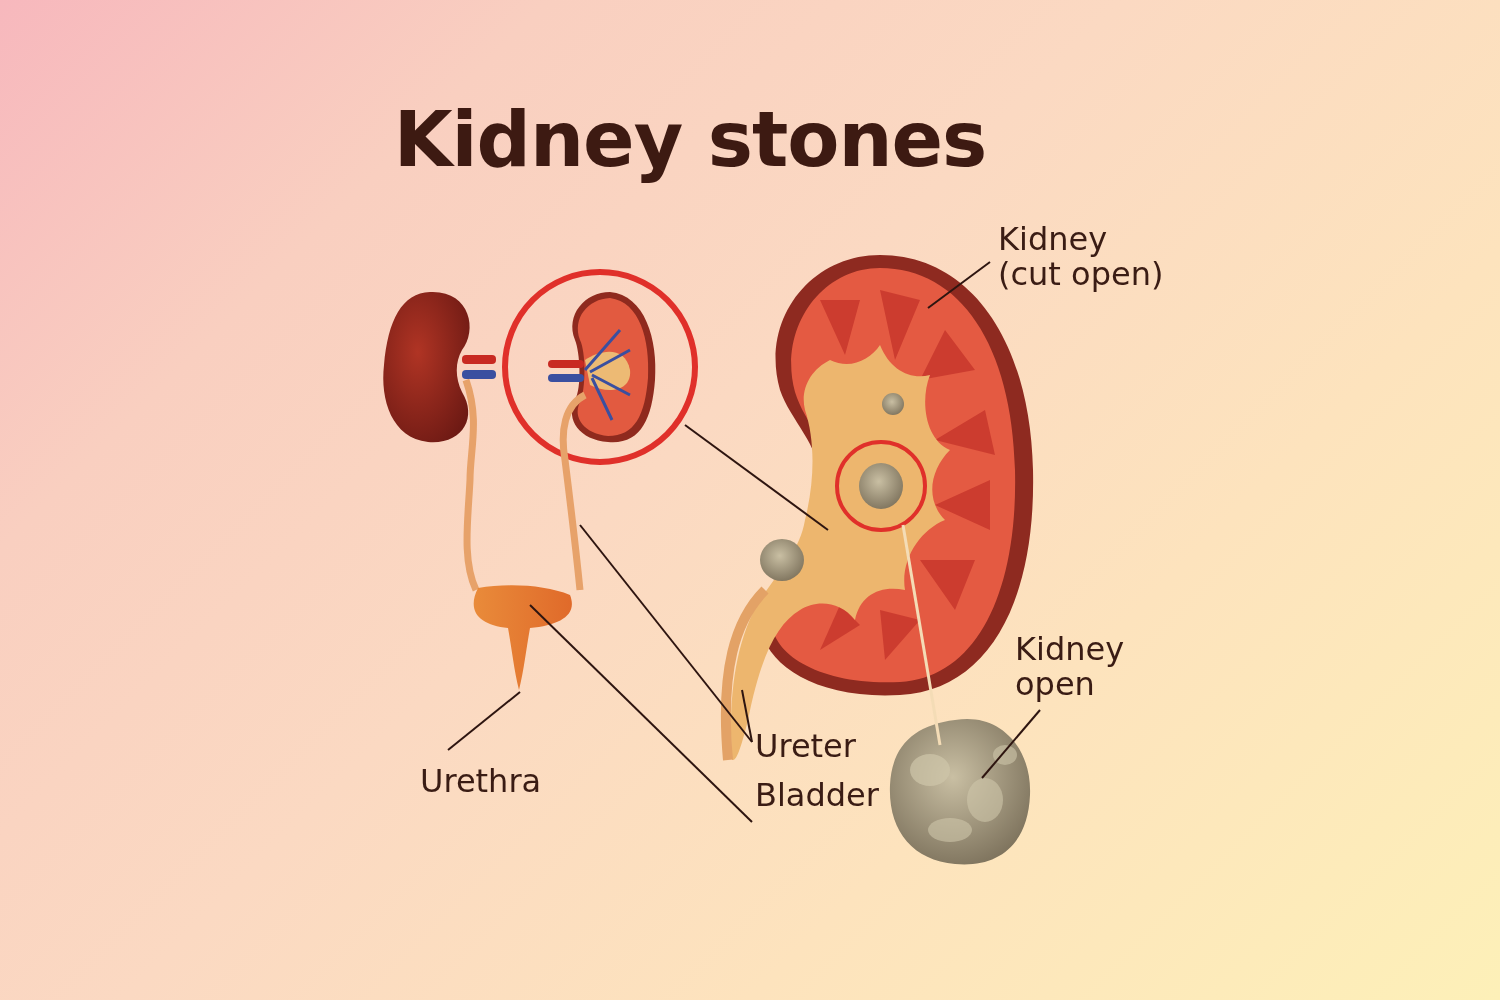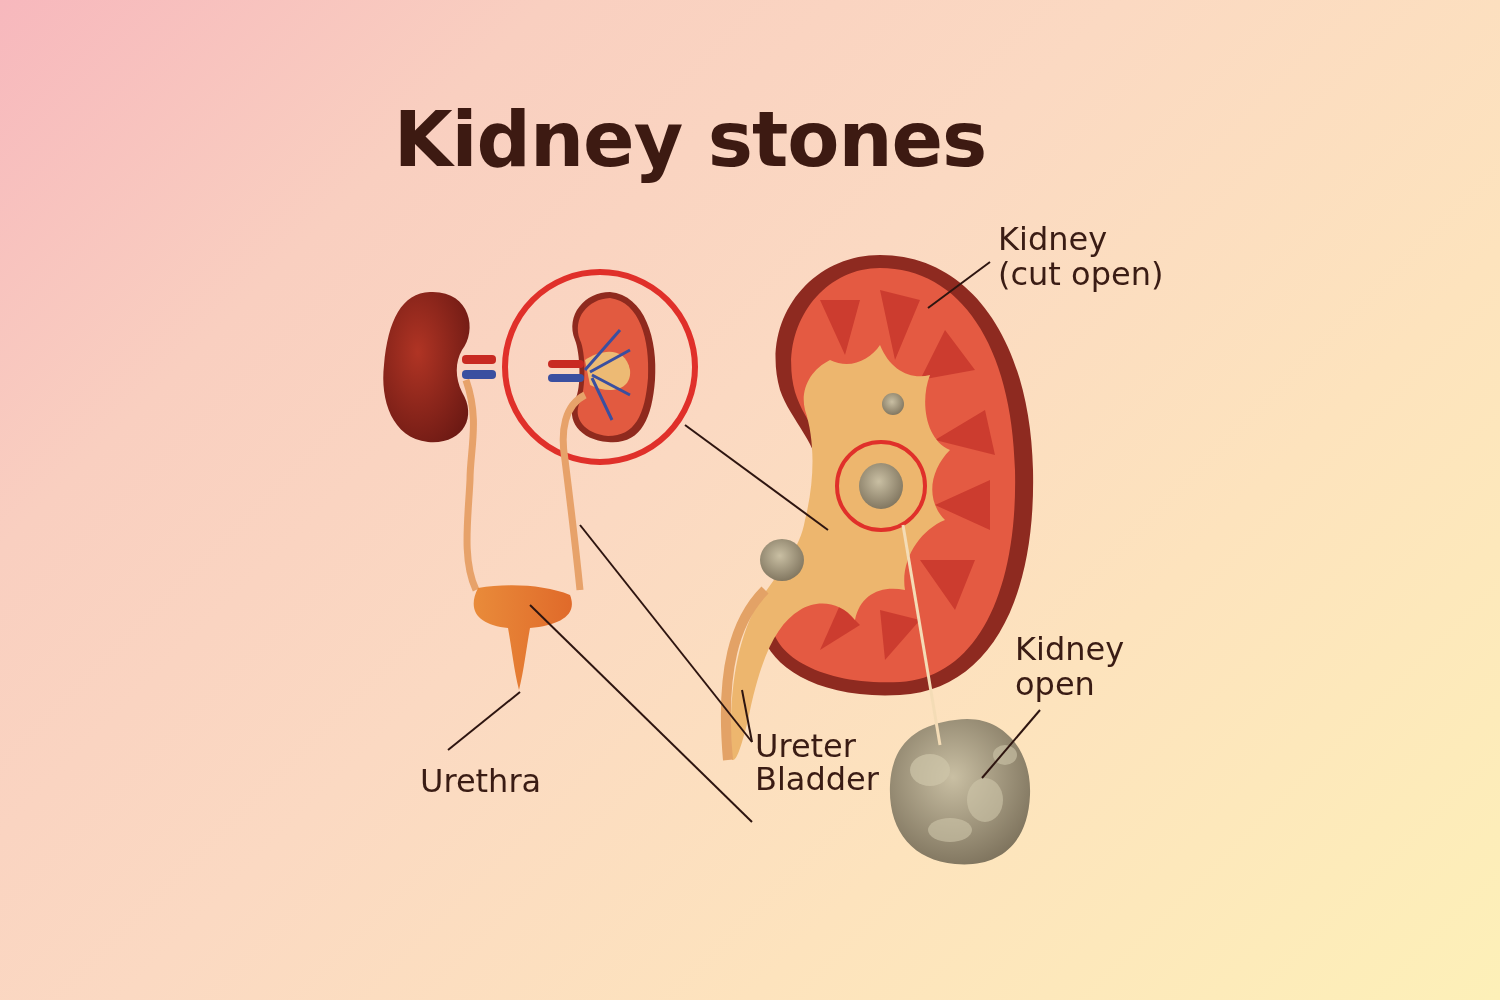--- a/index.html
+++ b/index.html
@@ -115,15 +115,15 @@
     <div>(cut open)</div>
   </div>
 
   <div class="label" style="left:1015px; top:632px;">
     <div>Kidney</div>
     <div>open</div>
   </div>
 
   <div class="label" style="left:755px; top:729px;">Ureter</div>
   <div class="label" style="left:376px; top:764px;margin-left:44px;">Urethra</div>
-  <div class="label" style="left:755px; top:762px;">Bladder</div>
+  <div class="label" style="left:755px; top:778px;">Bladder</div>
 
 </div>
 
 </body></html>

